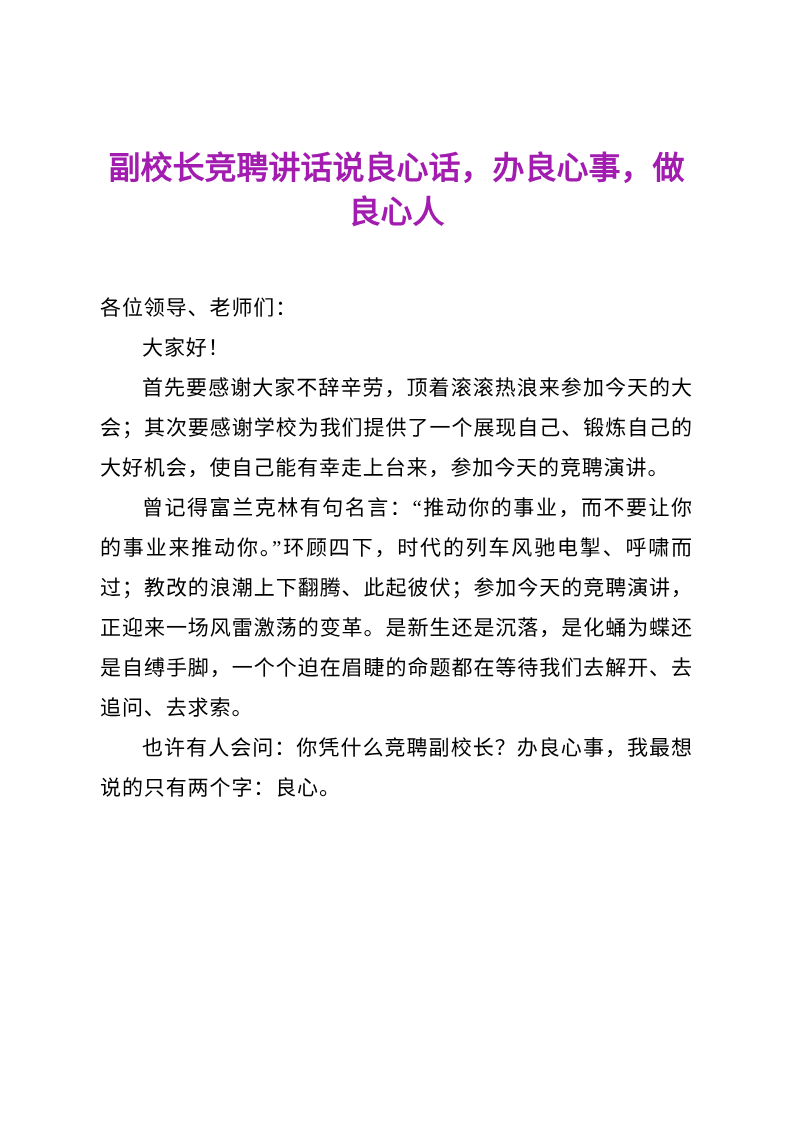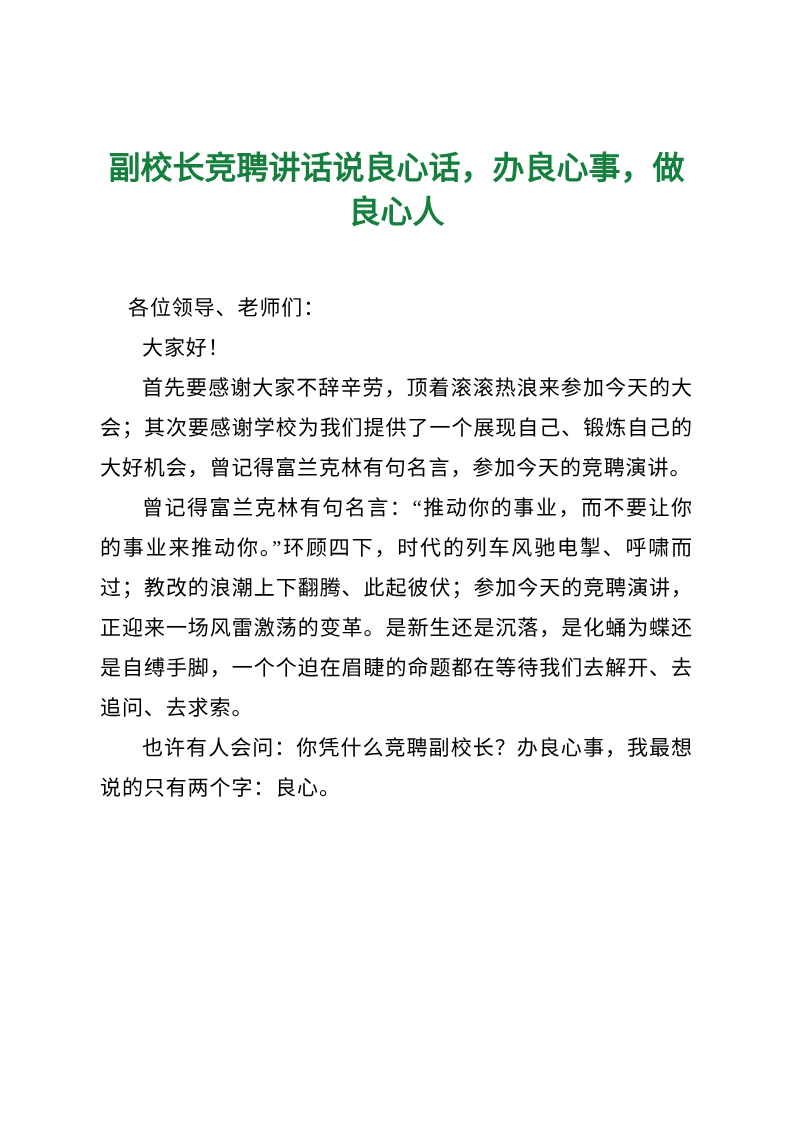--- a/index.html
+++ b/index.html
@@ -18,47 +18,46 @@
     font-family: "Liberation Serif", "DejaVu Serif", serif;
     overflow: hidden;
   }
   .title {
     margin: 0;
     font-size: 32px;
     line-height: 44px;
     font-weight: bold;
     text-align: center;
     letter-spacing: 0;
-    color: #15803d;
+    color: #a21caf;
   }
   .body-text {
     margin-top: 54px;
     font-size: 21px;
     line-height: 40px;
     text-align: justify;
     text-justify: inter-ideograph;
     letter-spacing: 0.9px;
     word-break: normal;
   }
   .body-text p {
     margin: 0;
     padding: 0;
     text-indent: 2em;
   }
   .body-text p.salutation {
     text-indent: 0;
-    margin-left: 28px;
   }
 </style>
 </head>
 <body>
 
 <div class="page">
   <h1 class="title">副校长竞聘讲话说良心话，办良心事，做良心人</h1>
 
   <div class="body-text">
     <p class="salutation">各位领导、老师们：</p>
     <p>大家好！</p>
-    <p>首先要感谢大家不辞辛劳，顶着滚滚热浪来参加今天的大会；其次要感谢学校为我们提供了一个展现自己、锻炼自己的大好机会，曾记得富兰克林有句名言，参加今天的竞聘演讲。</p>
+    <p>首先要感谢大家不辞辛劳，顶着滚滚热浪来参加今天的大会；其次要感谢学校为我们提供了一个展现自己、锻炼自己的大好机会，使自己能有幸走上台来，参加今天的竞聘演讲。</p>
     <p>曾记得富兰克林有句名言：“推动你的事业，而不要让你的事业来推动你。”环顾四下，时代的列车风驰电掣、呼啸而过；教改的浪潮上下翻腾、此起彼伏；参加今天的竞聘演讲，正迎来一场风雷激荡的变革。是新生还是沉落，是化蛹为蝶还是自缚手脚，一个个迫在眉睫的命题都在等待我们去解开、去追问、去求索。</p>
     <p>也许有人会问：你凭什么竞聘副校长？办良心事，我最想说的只有两个字：良心。</p>
   </div>
 </div>
 
 </body></html>

